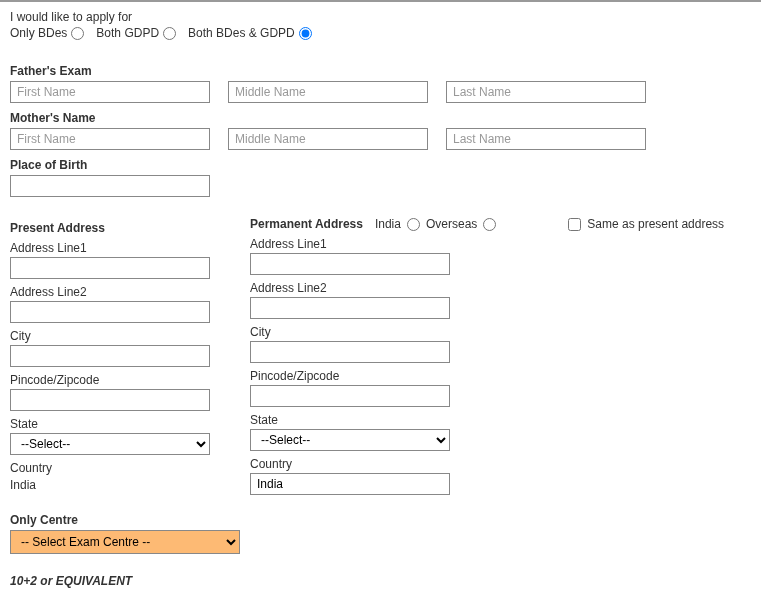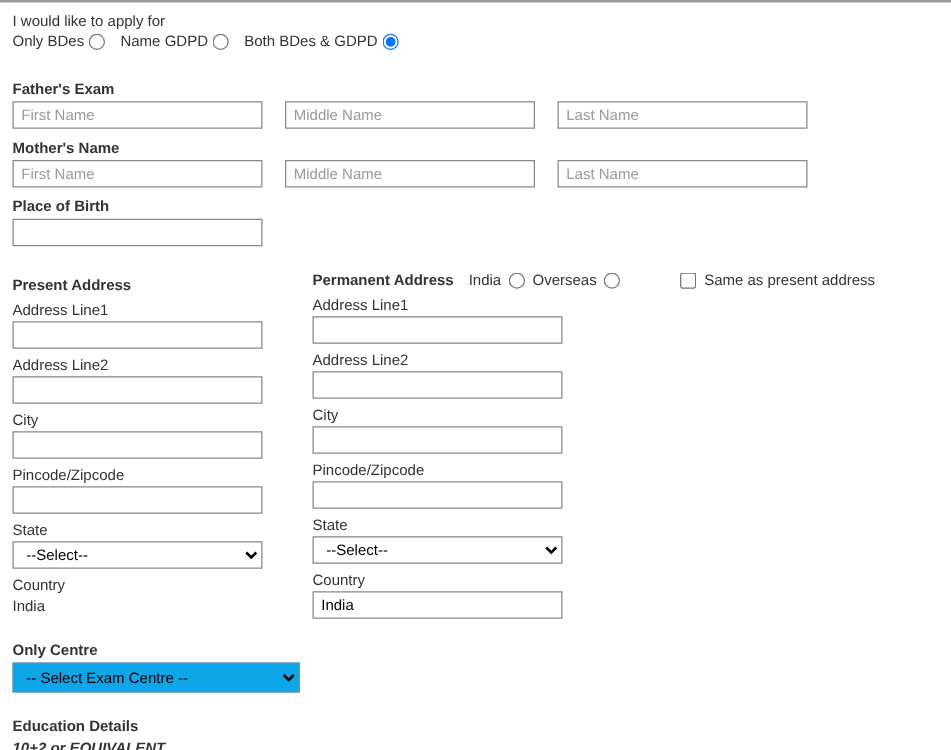--- a/index.html
+++ b/index.html
@@ -34,38 +34,38 @@
       width: 200px; height: 22px; padding: 2px 6px; border: 1px solid #888;
       font-size: 12px; background: #fff;
     }
     .perm-header { display: flex; align-items: center; gap: 12px; margin-bottom: 0; }
     .perm-header .bold-label { margin-bottom: 0; }
     .perm-inline { display: flex; align-items: center; gap: 6px; font-size: 12px; }
     .static-text { font-size: 12px; margin-top: 3px; }
 
     .exam-centre select {
       width: 230px; height: 24px; padding: 2px 6px; border: 1px solid #888;
-      font-size: 12px; background: #0ea5e9;
+      font-size: 12px; background: #fdba74;
     }
 
     .edu-sub { font-weight: bold; font-style: italic; font-size: 12px; margin-top: 2px; }
     select { font-family: Arial, sans-serif; }
   </style>
 </head>
 <body>
 
 <div class="section">
   <div>I would like to apply for</div>
   <div class="apply-options">
     <span class="radio-item">
       <span>Only BDes</span>
       <input type="radio" name="apply" style="">
     </span>
     <span class="radio-item">
-      <span>Name GDPD</span>
+      <span>Both GDPD</span>
       <input type="radio" name="apply" style="">
     </span>
     <span class="radio-item">
       <span>Both BDes &amp; GDPD</span>
       <input type="radio" name="apply" checked="" style="">
     </span>
   </div>
 </div>
 
 <div class="section" style="margin-top:24px;">
@@ -107,21 +107,21 @@
 
   <div>
     <div class="perm-header">
       <span class="bold-label">Permanent Address</span>
       <span class="perm-inline">
         <span>India</span>
         <input type="radio" name="permloc" style="">
         <span>Overseas</span>
         <input type="radio" name="permloc" style="">
       </span>
-      <span class="perm-inline" style="margin-left:0;padding-left:36px;">
+      <span class="perm-inline" style="margin-left:24px;padding-left:36px;">
         <input type="checkbox" style="">
         <span>Same as present address</span>
       </span>
     </div>
     <div class="address-col" style="width:200px;">
       <span class="field-label">Address Line1</span>
       <input type="text" style="">
       <span class="field-label">Address Line2</span>
       <input type="text" style="">
       <span class="field-label">City</span>
@@ -139,16 +139,15 @@
 </div>
 
 <div class="section exam-centre" style="margin-top:18px;">
   <span class="bold-label">Only Centre</span>
   <select>
     <option>-- Select Exam Centre --</option>
   </select>
 </div>
 
 <div class="section" style="margin-top:20px;">
-  <span class="bold-label">Education Details</span>
   <div class="edu-sub">10+2 or EQUIVALENT</div>
 
 </div>
 
 </body></html>

